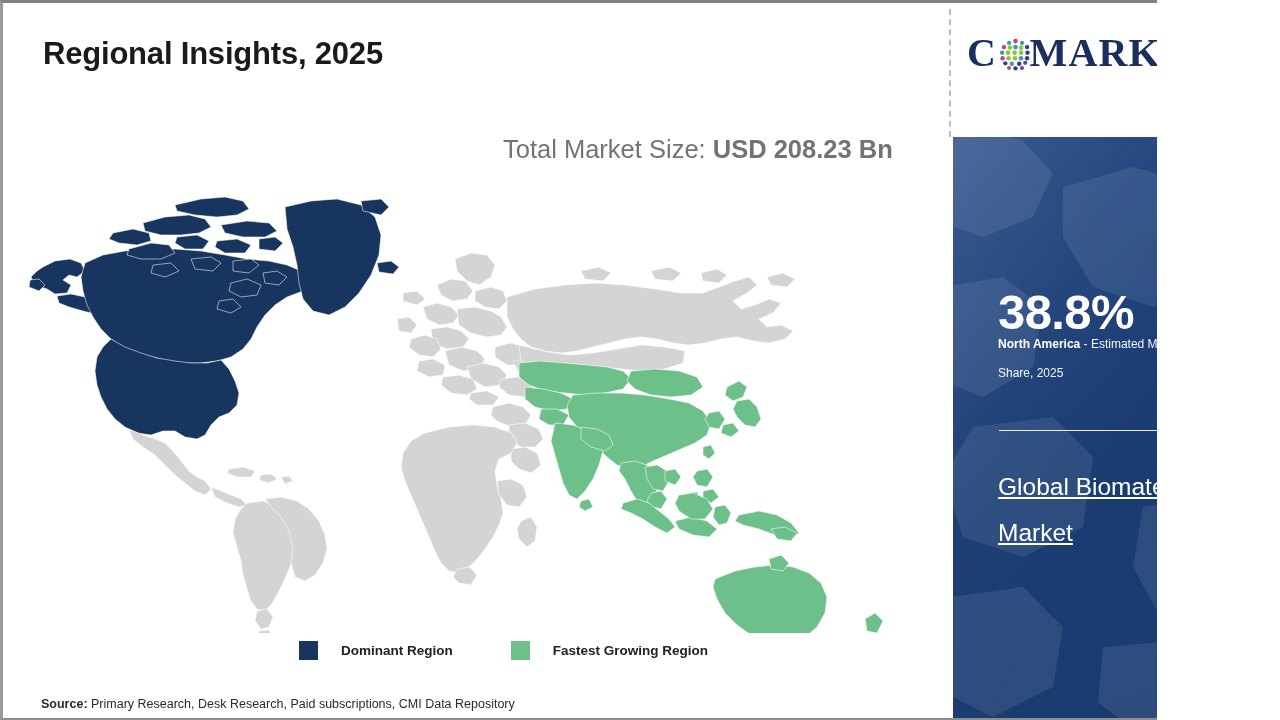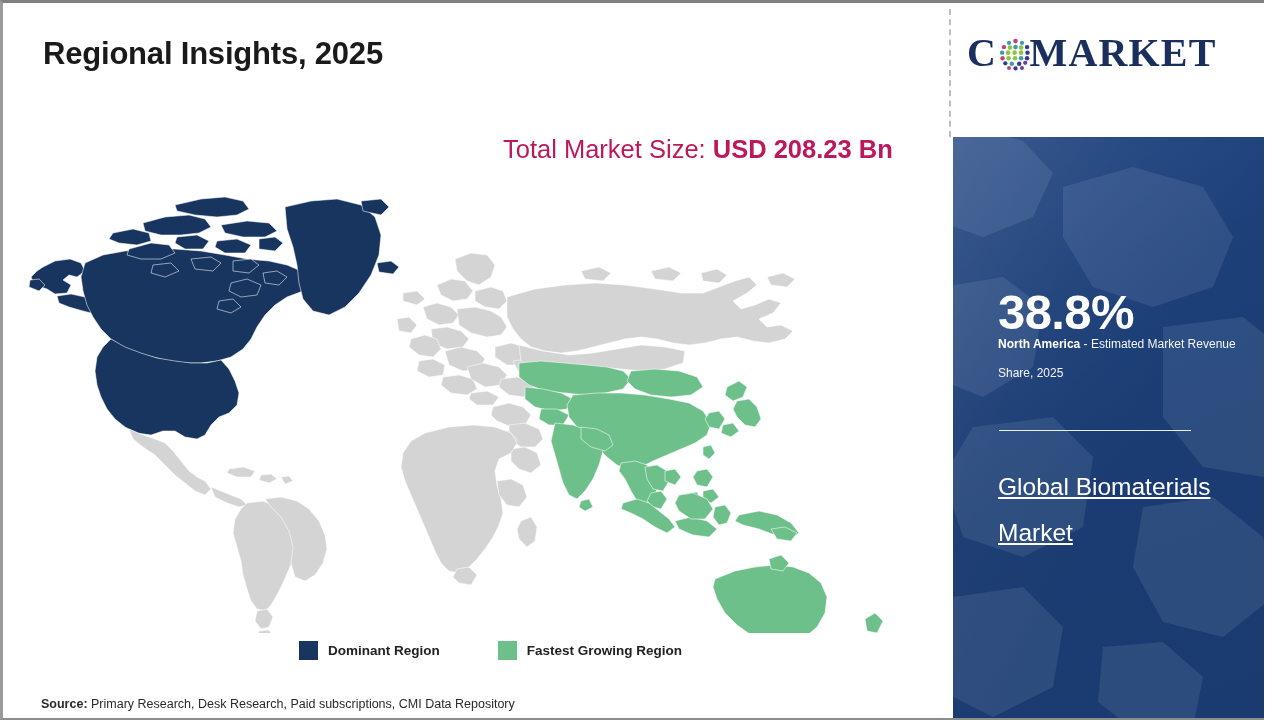--- a/index.html
+++ b/index.html
@@ -5,21 +5,21 @@
   html, body {
     margin: 0;
     padding: 0;
     background: #ffffff;
   }
   body {
     font-family: "Liberation Sans", sans-serif;
   }
   #infographic {
     position: relative;
-    width: 1264px;
+    width: 1157px;
     height: 720px;
     background: #ffffff;
     overflow: hidden;
     box-sizing: border-box;
     border-top: 3px solid #808080;
     border-left: 3px solid #9a9a9a;
     border-bottom: 2px solid #8d8d8d;
   }
 
   
@@ -35,21 +35,21 @@
   }
 
   
   .market-size {
     position: absolute;
     left: 500px;
     top: 126px;
     width: 425px;
     font-size: 25.5px;
     line-height: 40px;
-    color: #be185d;
+    color: #737373;
   }
   .market-size .label { font-weight: normal; }
   .market-size .value { font-weight: bold; }
 
   
   .map-wrap {
     position: absolute;
     left: 22px;
     top: 178px;
     width: 900px;
@@ -62,21 +62,21 @@
 
   
   .legend {
     position: absolute;
     left: 296px;
     top: 638px;
     display: flex;
     align-items: center;
     gap: 58px;
   }
-  .legend-item { display: flex; align-items: center; gap: 10px; }
+  .legend-item { display: flex; align-items: center; gap: 23px; }
   .swatch { width: 19px; height: 19px; display: block; }
   .swatch.navy  { background: #17355f; }
   .swatch.green { background: #6ec08a; }
   .legend-label {
     font-size: 13.5px;
     font-weight: bold;
     color: #222222;
     white-space: nowrap;
   }
 

